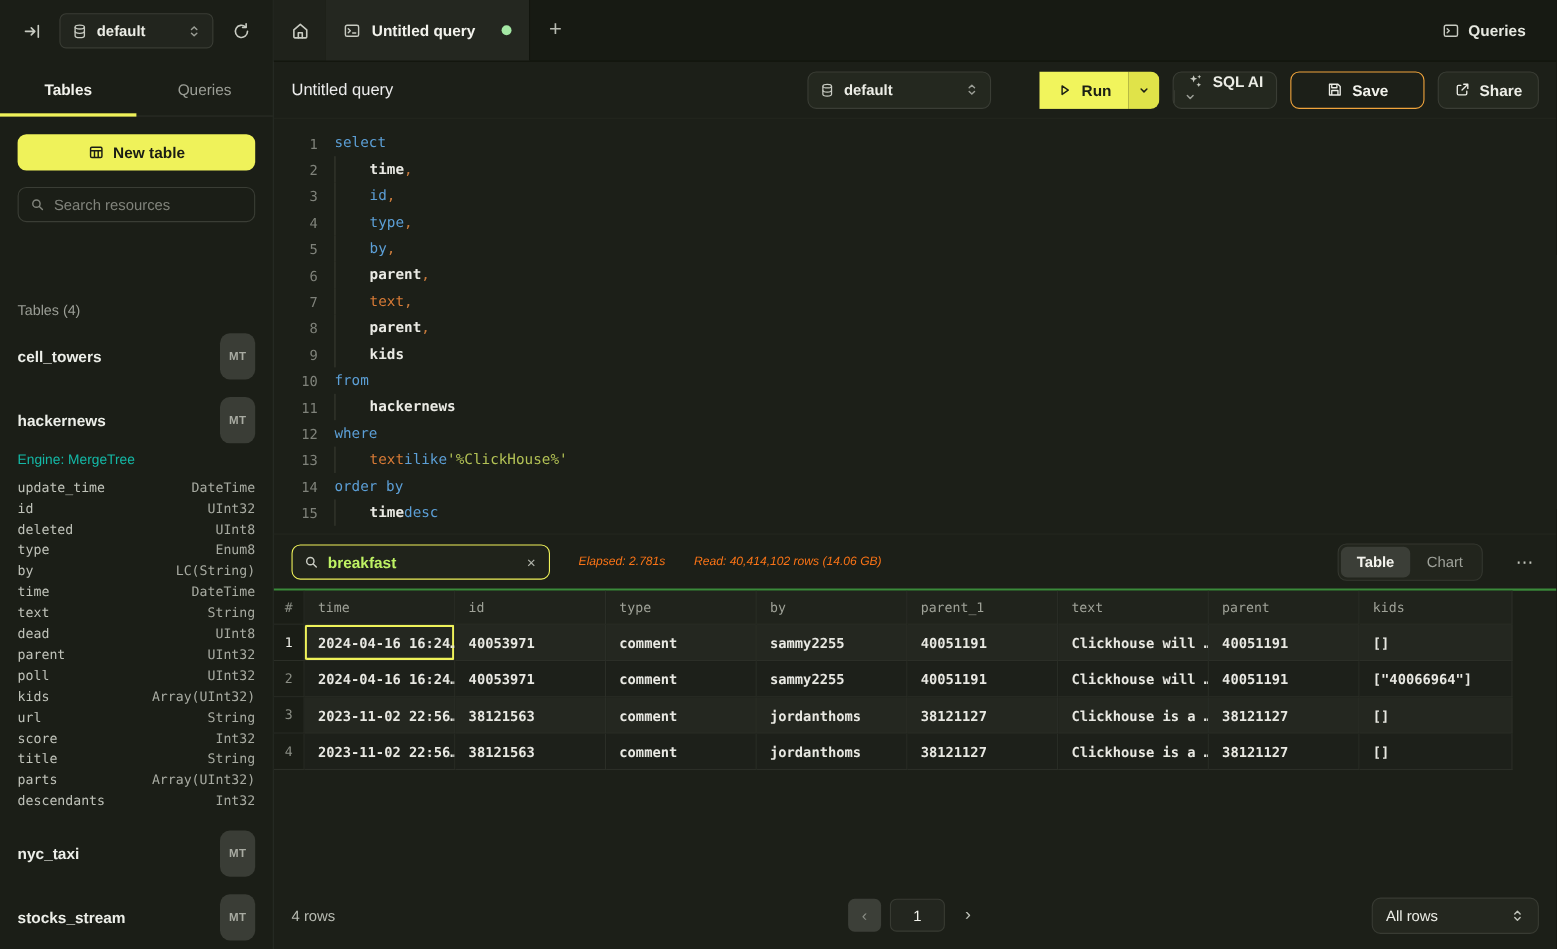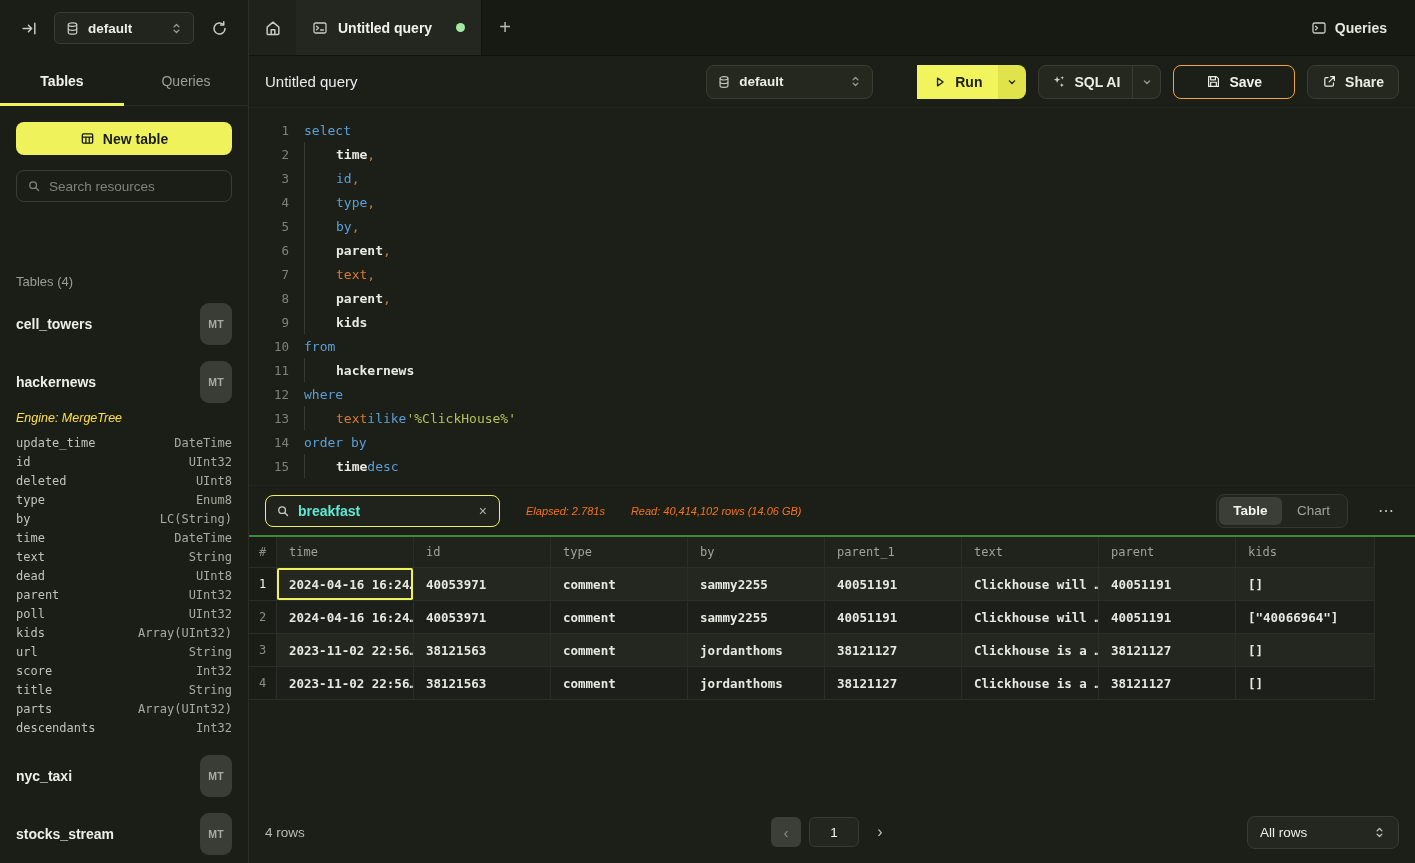--- a/index.html
+++ b/index.html
@@ -22,21 +22,21 @@
   .sb-body { flex:1; padding:16px; overflow:hidden; }
   .new-table-btn { width:100%; height:33px; background:var(--accent); color:#1a1d15; border:none; border-radius:8px; font-size:14px; font-weight:600; display:flex; align-items:center; justify-content:center; gap:8px; cursor:pointer; font-family:inherit; }
   .sb-search { margin-top:15px; height:32px; border:1px solid #3a3d35; border-radius:8px; display:flex; align-items:center; gap:8px; padding:0 10px; }
   .sb-search input { flex:1; background:transparent; border:none; outline:none; color:#e6e8e0; font-size:13.5px; font-family:inherit; }
   .sb-search input::placeholder { color:#80837b; }
   .sb-section { margin:22px 16px 6px; font-size:13px; color:#9b9e96; }
   .sb-list { }
   .sb-table-row { display:flex; align-items:center; justify-content:space-between; padding:8px 16px 8px 16px; cursor:pointer; border-radius:6px; }
   .sb-table-row .tname { font-size:14px; font-weight:600; color:#eceee8; }
   .mt-badge { background:#3a3d36; color:#a8aba2; font-size:10.5px; font-weight:600; padding:15px 8px; border-radius:9px; letter-spacing:.3px; }
-  .engine-line { padding:0 16px 8px; font-size:12.5px; color:#fde047;font-style:italic; }
+  .engine-line { padding:0 16px 8px; font-size:12.5px; color:#14b8a6; }
   .schema-row { display:flex; justify-content:space-between; padding:2.5px 16px; font-family:"DejaVu Sans Mono", monospace; font-size:12px; cursor:pointer; }
   .schema-row .cname { color:#c0c3ba; }
   .schema-row .ctype { color:#a8aba2; }
   .schema-gap { height:10px; }
 
   
   main { flex:1; display:flex; flex-direction:column; background:#1c1f18; min-width:0; }
 
   .tabbar { height:56px; flex:none; background:#171a13; display:flex; align-items:stretch; border-bottom:1px solid #11140d; }
   .home-tab { width:47px; display:flex; align-items:center; justify-content:center; background:#1f221b; cursor:pointer; }
@@ -47,41 +47,41 @@
   .tab-spacer { flex:1; }
   .queries-btn { display:flex; align-items:center; gap:8px; padding:0 18px; margin:10px 10px; border-radius:8px; color:#e6e8e0; font-size:14px; font-weight:600; cursor:pointer; background:transparent; border:none; font-family:inherit; }
 
   .q-toolbar { height:52px; flex:none; display:flex; align-items:center; padding:0 16px; gap:12px; border-bottom:1px solid #23261f; }
   .q-title { font-size:15px; color:#ececec; flex:1; }
   .tb-select { height:34px; width:167px; background:#24281f; border:1px solid #3a3d35; border-radius:8px; display:flex; align-items:center; gap:8px; padding:0 10px; cursor:pointer; }
   .tb-select .val { flex:1; font-size:13.5px; font-weight:600; color:#ecede6; }
   .run-group { height:34px; display:flex; border-radius:8px; overflow:hidden; cursor:pointer; }
   .run-main { background:var(--run-yellow); display:flex; align-items:center; gap:8px; padding:0 16px; color:#1c1f15; font-size:14px; font-weight:600; border:none; cursor:pointer; font-family:inherit;margin-left:32px; }
   .run-caret { width:28px; background:#e0e349; display:flex; align-items:center; justify-content:center; border:none; cursor:pointer; }
-  .ai-btn { height:34px; background:#24281f; border:1px solid #3a3d35; border-radius:8px; display:flex; align-items:center; cursor:pointer; overflow:hidden; }
+  .ai-btn { height:34px; background:#24281f; border:1px solid #3a3d35; border-radius:8px; display:flex; align-items:center; cursor:pointer; overflow:hidden;flex-direction:column; }
   .ai-main { display:flex; align-items:center; gap:8px; padding:0 12px; font-size:14px; font-weight:600; color:#ecede6; }
   .ai-caret { width:28px; align-self:stretch; display:flex; align-items:center; justify-content:center; border-left:1px solid #3a3d35; }
   .save-btn { height:34px; background:transparent; border:1.5px solid var(--amber); border-radius:8px; display:flex; align-items:center; gap:8px; padding:0 32px; color:#f2f2ec; font-size:14px; font-weight:600; cursor:pointer; font-family:inherit; }
   .share-btn { height:34px; background:#24281f; border:1px solid #3a3d35; border-radius:8px; display:flex; align-items:center; gap:8px; padding:0 14px; color:#ecede6; font-size:14px; font-weight:600; cursor:pointer; font-family:inherit; }
 
   .editor { height:377px; flex:none; padding:10px 0 0 16px; cursor:text; overflow:hidden; }
   .ed-line { display:flex; height:24px; align-items:center; font-family:"DejaVu Sans Mono", monospace; font-size:13px; }
   .ed-ln { width:24px; text-align:right; color:#7f827a; margin-right:15px; flex:none; font-size:12.5px; }
   .ed-guide { width:32px; flex:none; border-left:1px solid #383b31; height:24px; }
   .tok-kw { color:#5c9fd6; }
   .tok-fld { color:#eaeae4; font-weight:700; }
   .tok-pun { color:#c87a3c; }
   .tok-orn { color:#d77a36; }
   .tok-str { color:#b3c255; }
   .tok-pln { color:#c8cbc2; }
 
   .results { flex:1; display:flex; flex-direction:column; border-top:1px solid #23261f; min-height:0; }
   .res-toolbar { height:49px; flex:none; display:flex; align-items:center; padding:0 16px; gap:26px; }
   .res-search { width:235px; height:32px; border:1.5px solid var(--accent); background:#20231b; border-radius:8px; display:flex; align-items:center; gap:8px; padding:0 10px; }
-  .res-search input { flex:1; min-width:0; background:transparent; border:none; outline:none; color:#5eead4; font-size:14px; font-weight:600; font-family:inherit; }
+  .res-search input { flex:1; min-width:0; background:transparent; border:none; outline:none; color:#bef264; font-size:14px; font-weight:600; font-family:inherit; }
   .res-clear { color:#b0b3aa; font-size:14px; cursor:pointer; background:none; border:none; padding:0 2px; font-family:inherit; }
   .res-stat { font-size:11px; color:#f97316;font-style:italic; }
   .res-spacer { flex:1; }
   .view-toggle { display:flex; background:#22251d; border:1px solid #34372f; border-radius:8px; padding:2px; }
   .seg { width:63px; height:28px; display:flex; align-items:center; justify-content:center; font-size:13.5px; color:#9fa29a; border-radius:6px; cursor:pointer; }
   .seg.active { background:#3b3e37; color:#f4f4ee; font-weight:600; }
   .more-btn { color:#c0c3ba; font-size:16px; letter-spacing:1px; cursor:pointer; background:none; border:none; padding:4px; }
 
   .green-line { height:2px; flex:none; background:var(--green-div); }
 

